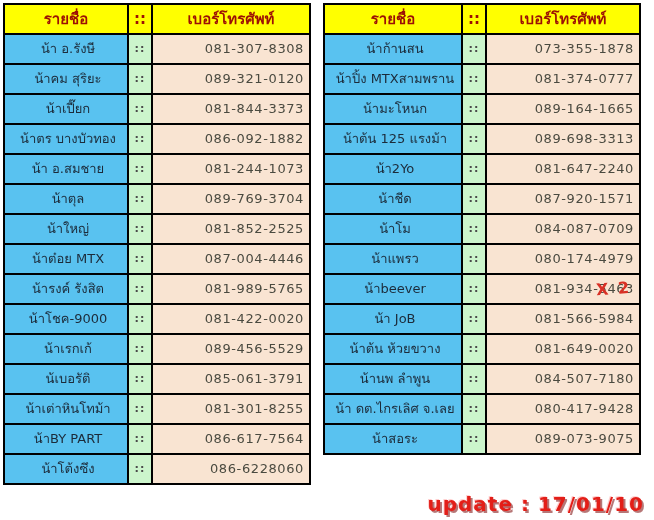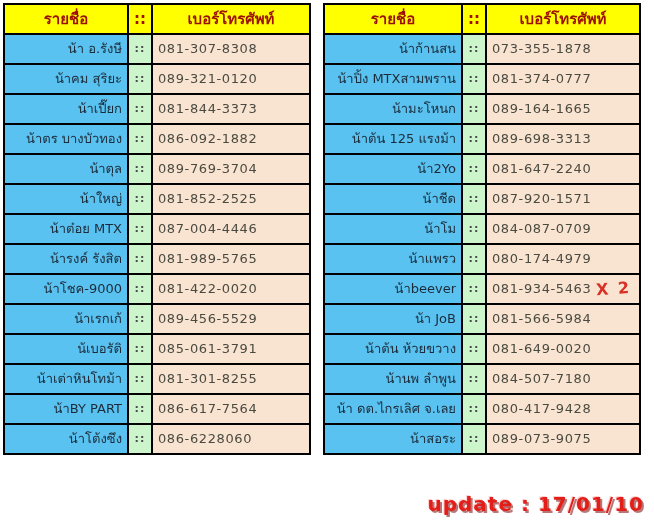--- a/index.html
+++ b/index.html
@@ -18,23 +18,23 @@
     padding: 0 5px;
     white-space: nowrap; overflow: hidden;
     box-sizing: content-box;
   }
   th {
     background: #FFFF00;
     color: #9C1005;
     font-size: 15px; font-weight: bold;
     text-align: center;
   }
-  td.name  { background: #59C2F0; color: #1C2B3A; font-size: 13px; text-align: right; padding-left: 9px; }
+  td.name  { background: #59C2F0; color: #1C2B3A; font-size: 13px; text-align: center; padding-left: 9px; }
   td.sep   { background: #CCF5CC; color: #4A4A4A; font-size: 11px; font-weight: bold; text-align: center; padding: 0; letter-spacing: 1px; }
-  td.phone { background: #F9E4D2; color: #4A4A40; font-size: 13px; text-align: left; letter-spacing: 0.6px; position: relative; }
+  td.phone { background: #F9E4D2; color: #4A4A40; font-size: 13px; text-align: right; letter-spacing: 0.6px; position: relative; }
   
   .t-left  col.c-name  { width: 124px; }
   .t-left  col.c-sep   { width: 20px;  }
   .t-left  col.c-phone { width: 158px; }
   .t-right col.c-name  { width: 138px; }
   .t-right col.c-sep   { width: 20px;  }
   .t-right col.c-phone { width: 154px; }
   .note {
     position: absolute;
     right: 8px; top: 1px;
@@ -87,20 +87,25 @@
             <td class="name">น้าเปี๊ยก</td>
             <td class="sep">::</td>
             <td class="phone"><span>081-844-3373</span></td>
           </tr>
           <tr>
             <td class="name">น้าตร บางบัวทอง</td>
             <td class="sep">::</td>
             <td class="phone"><span>086-092-1882</span></td>
           </tr>
           <tr>
+            <td class="name">น้า อ.สมชาย</td>
+            <td class="sep">::</td>
+            <td class="phone"><span>081-244-1073</span></td>
+          </tr>
+          <tr>
             <td class="name">น้าตุล</td>
             <td class="sep">::</td>
             <td class="phone"><span>089-769-3704</span></td>
           </tr>
           <tr>
             <td class="name">น้าใหญ่</td>
             <td class="sep">::</td>
             <td class="phone"><span>081-852-2525</span></td>
           </tr>
           <tr>

